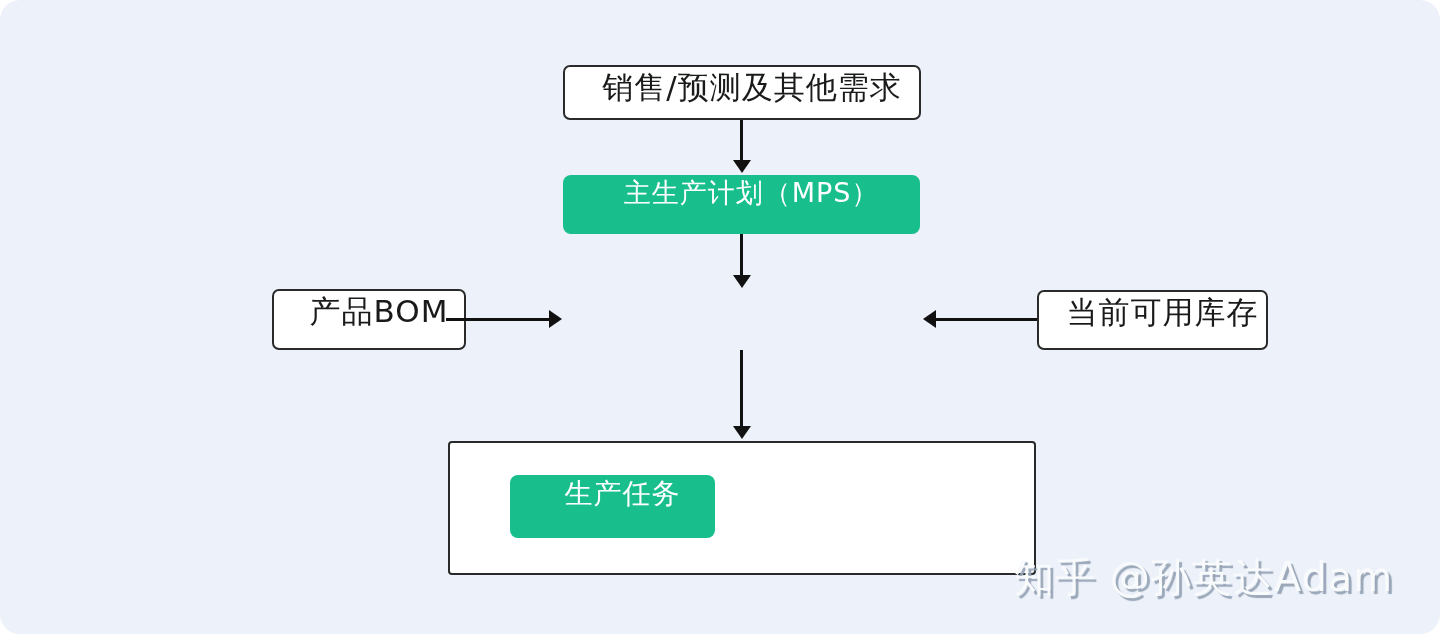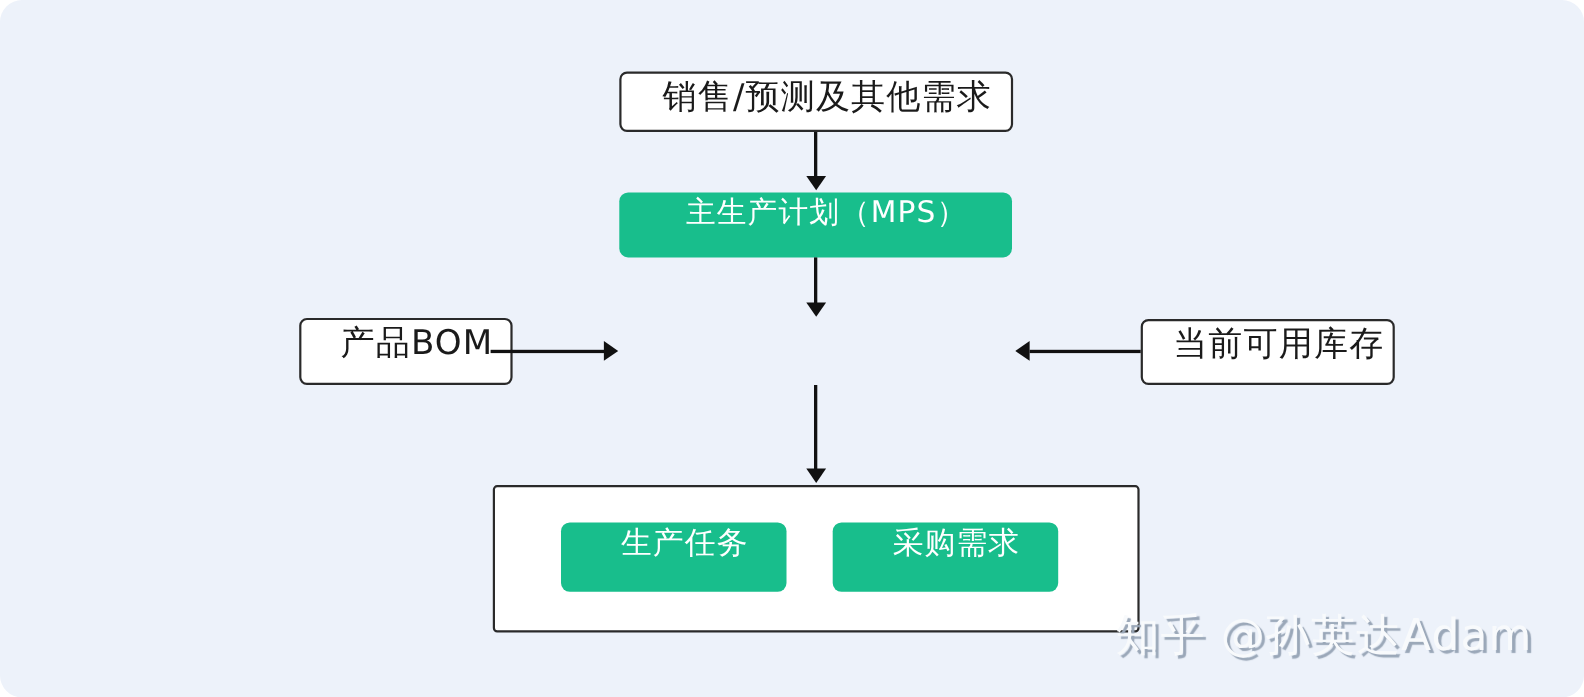--- a/index.html
+++ b/index.html
@@ -102,19 +102,16 @@
     <div class="vline" style="left:740px;top:350px;height:77px;"></div>
     <div class="ah ah-down" style="left:733px;top:426px;"></div>
   </div>
 
   <div class="container-box"></div>
 
   <div class="node green" style="left:510px;top:475px;width:205px;height:63px;">
     <span class="lbl fs28">生产任务</span>
   </div>
 
-  <div class="node green" style="left:757px;top:475px;width:205px;height:63px;">
-    <span class="lbl fs28">采购需求</span>
-  </div>
 
   <div class="watermark">知乎 @孙英达Adam</div>
 
 </div>
 
 </body></html>

